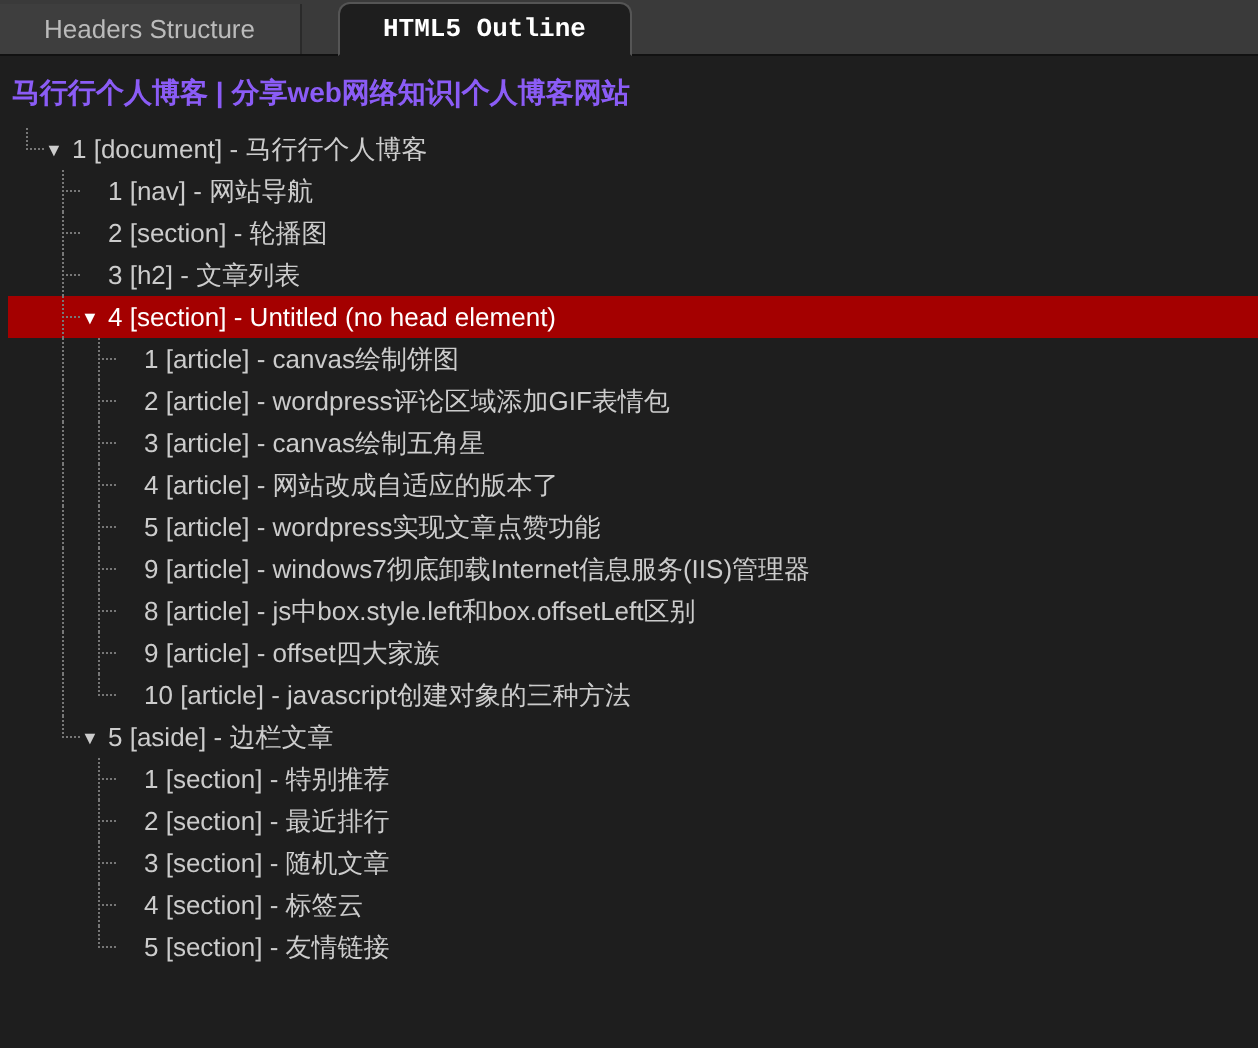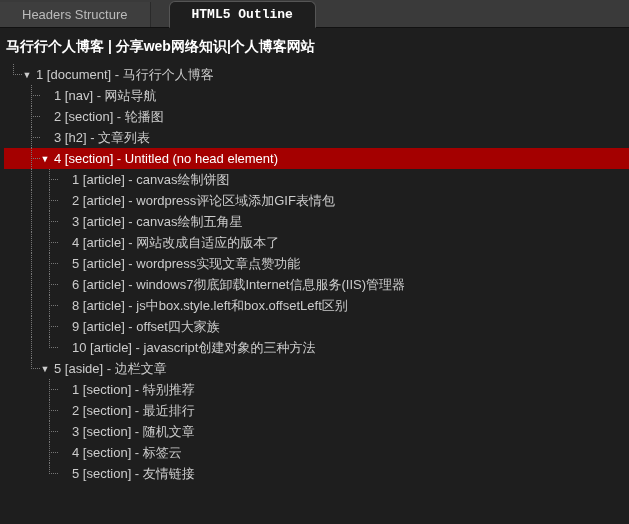--- a/index.html
+++ b/index.html
@@ -34,21 +34,21 @@
     font-weight: bold;
     border-top-left-radius: 6px;
     border-top-right-radius: 6px;
     border: 1px solid #555;
     border-bottom: 1px solid #1e1e1e;
     position: relative;
     top: 1px;
     font-family: Liberation Mono, monospace;
   }
   .page-title {
-    color: #ffffff;
+    color: #8b5cf6;
     font-weight: bold;
     font-size: 14px;
     padding: 10px 6px 8px 6px;
   }
   .tree { padding: 0 0 0 4px; }
   ul.tree, .tree ul { list-style: none; }
   .tree ul { margin-left: 0; padding-left: 0; }
   .tree li { position: relative; }
   .row {
     display: flex;
@@ -216,21 +216,21 @@
               </div>
             </li>
             <li>
               <div class="row">
                 <span class="guides">
                   <span class="g blank"></span>
                   <span class="g"></span>
                   <span class="g tee"></span>
                 </span>
                 <span class="toggle"></span>
-                <span class="label">6 [article] - windows7彻底卸载Internet信息服务(IIS)管理器</span>
+                <span class="label">9 [article] - windows7彻底卸载Internet信息服务(IIS)管理器</span>
               </div>
             </li>
             <li>
               <div class="row">
                 <span class="guides">
                   <span class="g blank"></span>
                   <span class="g"></span>
                   <span class="g tee"></span>
                 </span>
                 <span class="toggle"></span>

